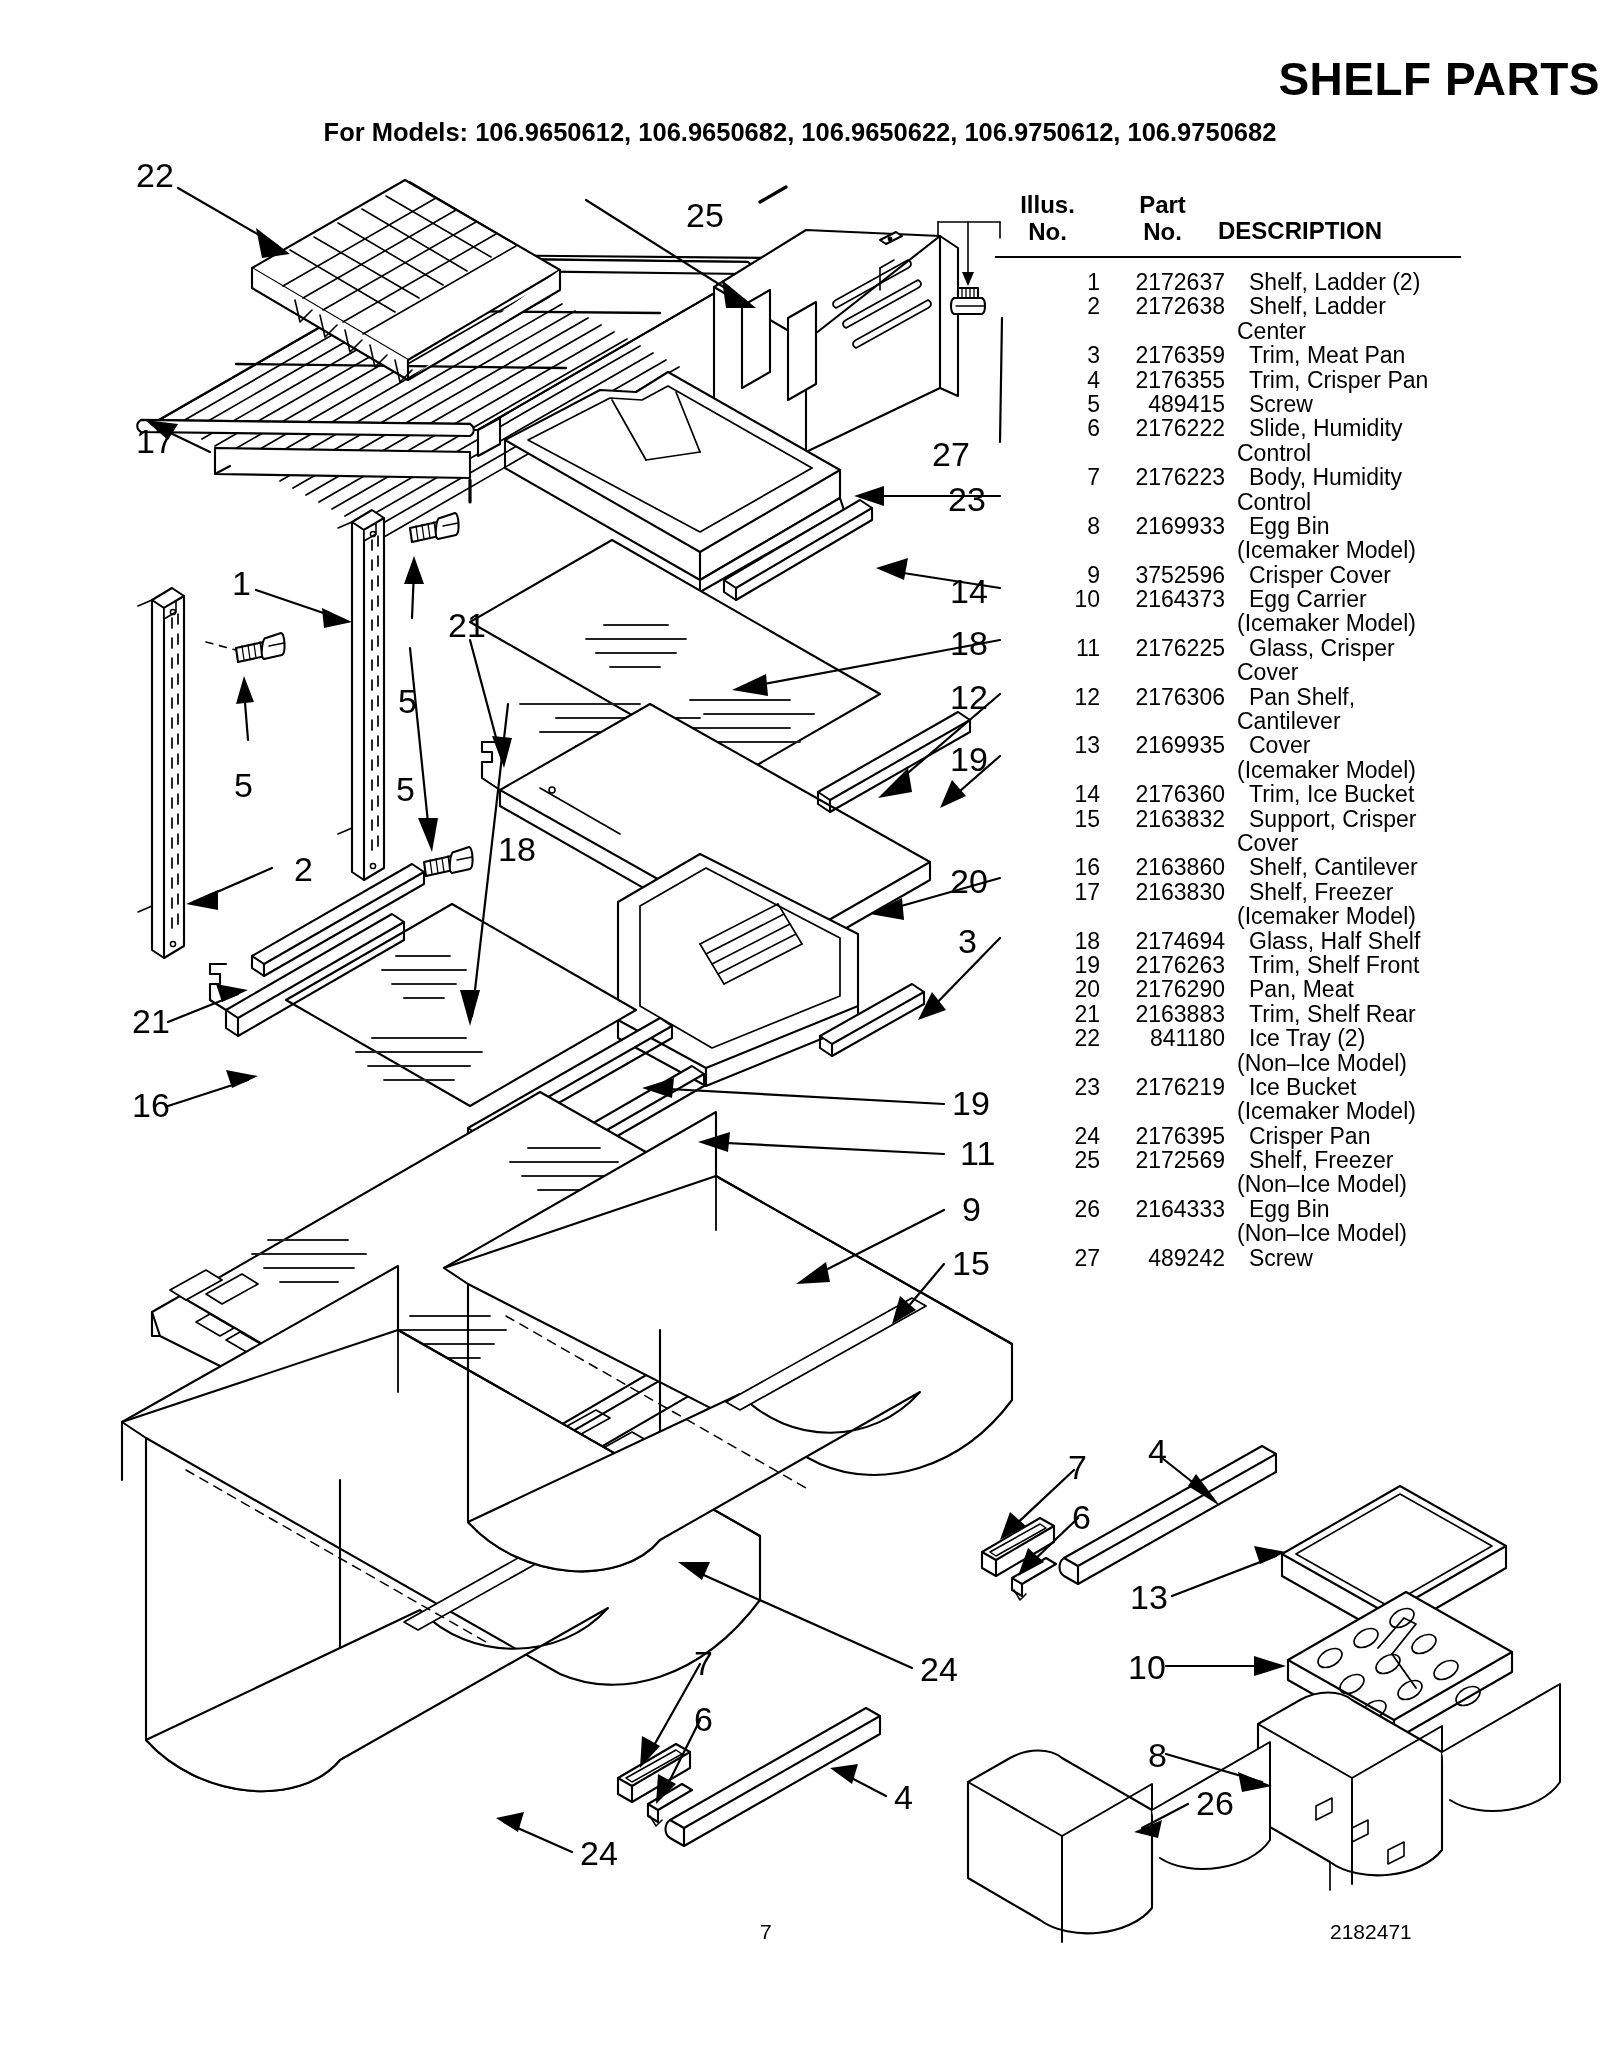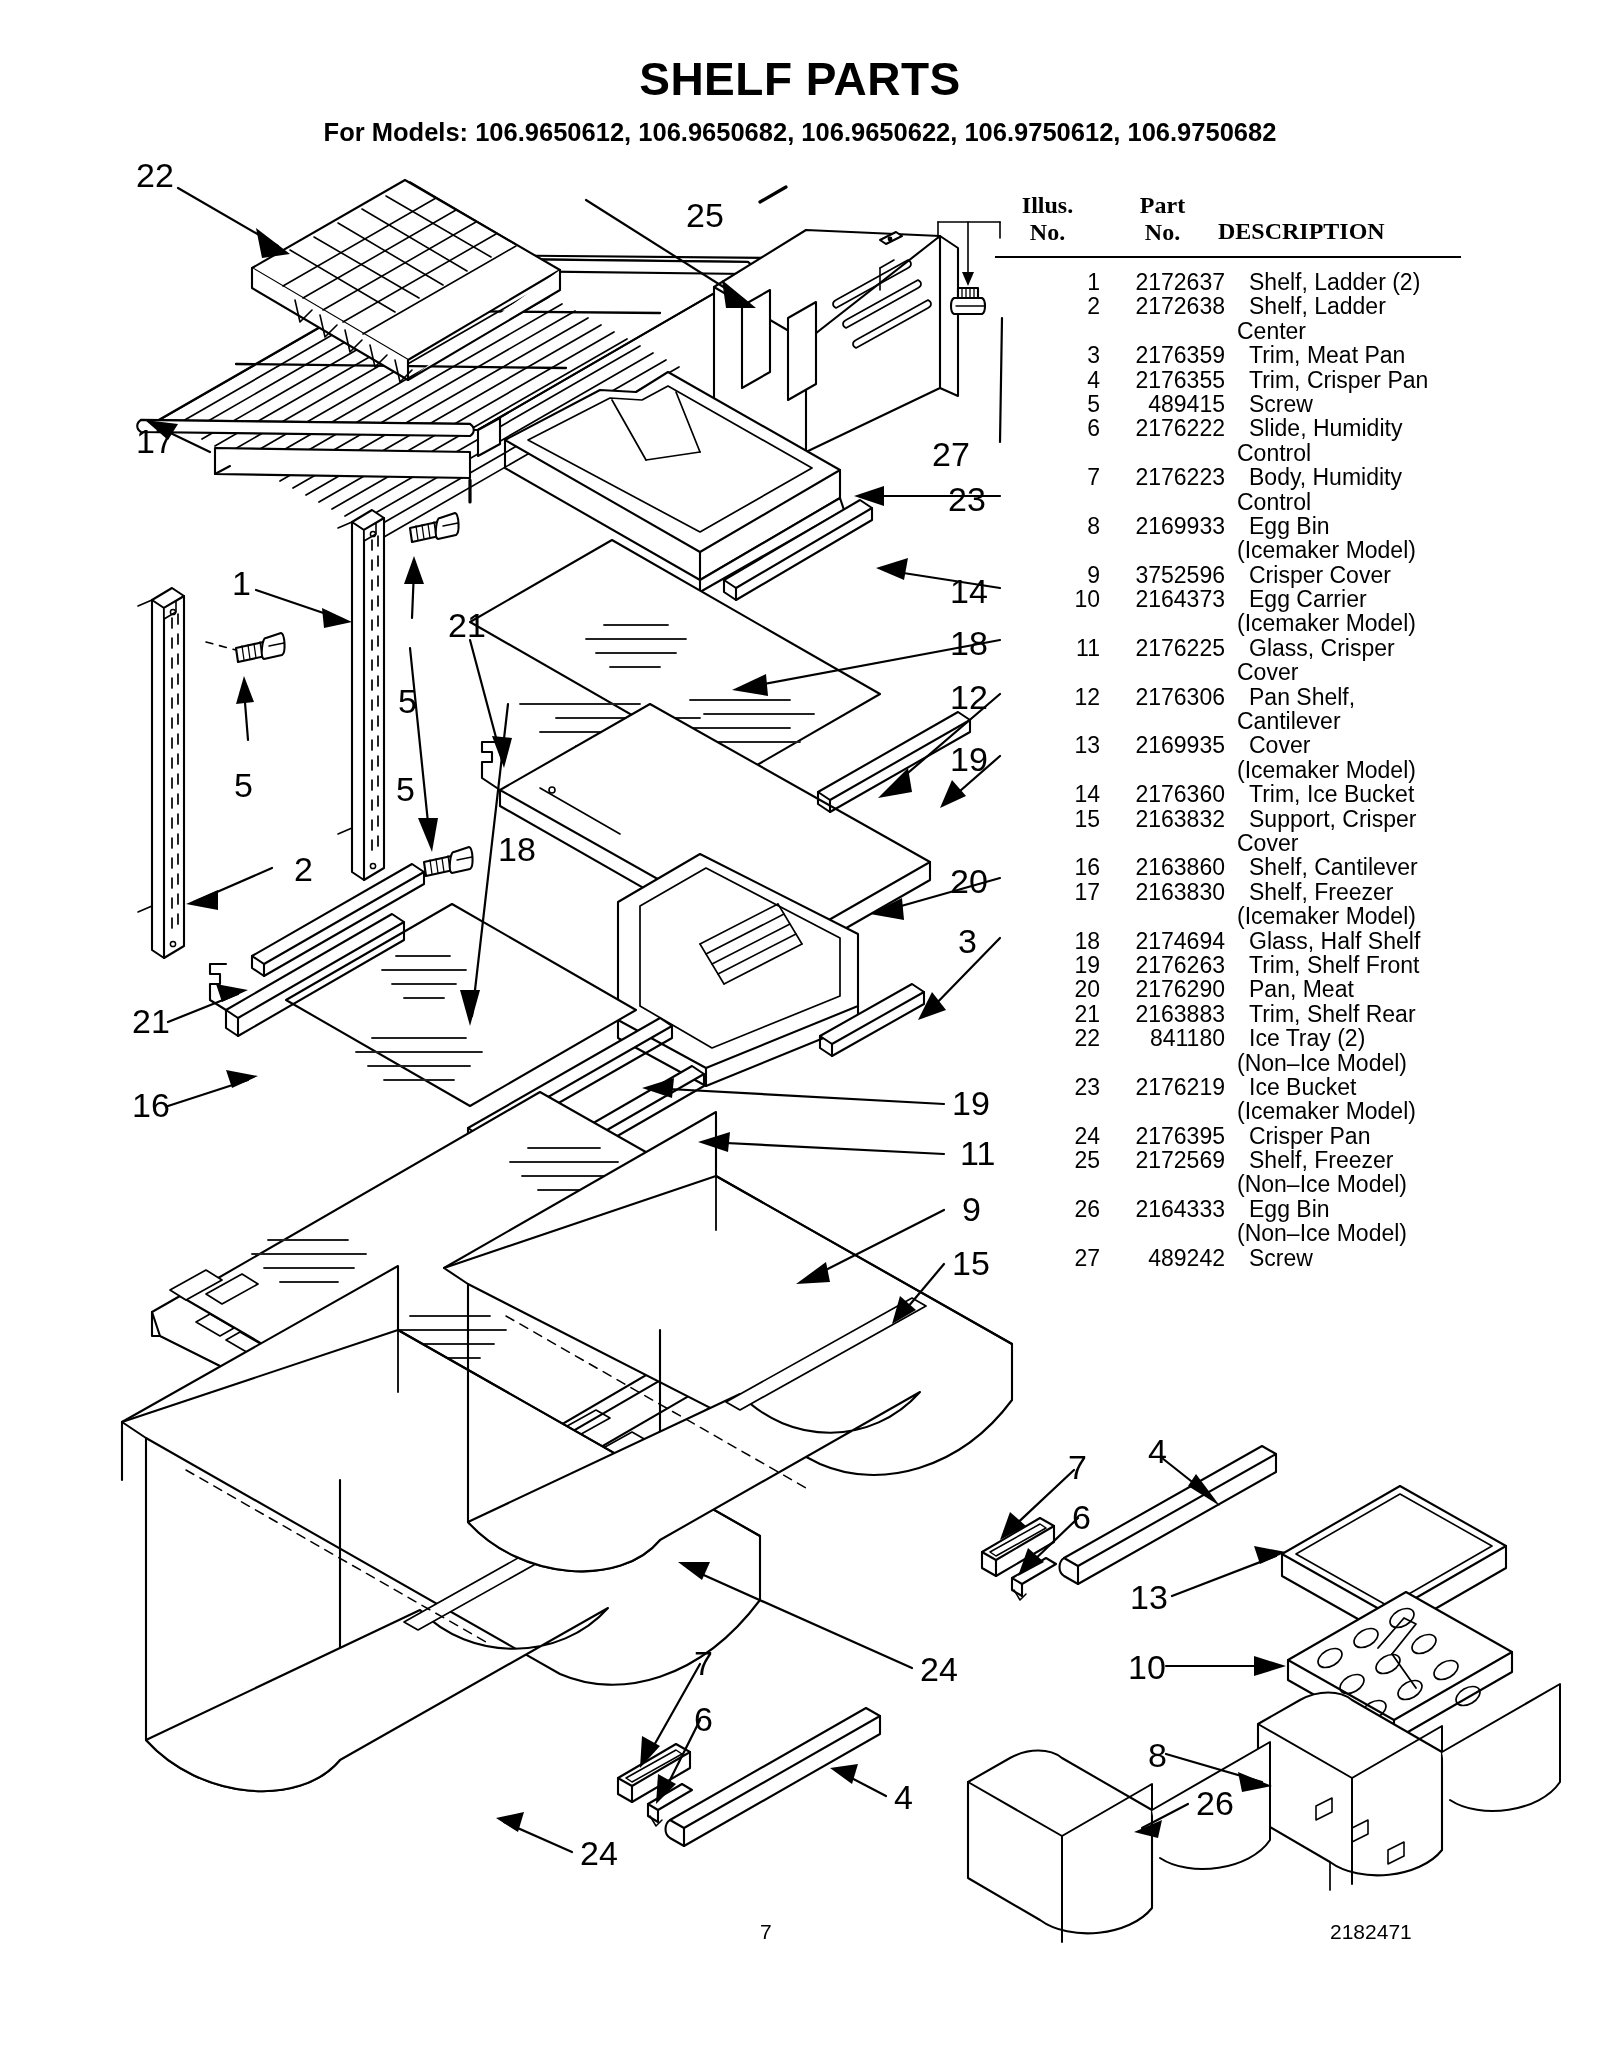--- a/index.html
+++ b/index.html
@@ -8,32 +8,33 @@
     width:1600px;height:2071px;position:relative;overflow:hidden;
     font-family:"Liberation Sans", sans-serif;color:#000;
   }
   #page{position:absolute;inset:0;}
 
   
   .hdr{position:absolute;left:0;top:0;width:1600px;text-align:center;}
   .hdr-title{
     font-size:46px;font-weight:bold;letter-spacing:.5px;line-height:1;
     margin-top:56px;
+    text-align:right;
   }
   .hdr-models{
     font-size:25.5px;font-weight:bold;line-height:1.12;margin-top:16px;
     white-space:nowrap;
   }
   .hdr-colors{
     font-size:25.5px;font-weight:bold;line-height:1.12;margin-top:2px;
     white-space:nowrap;
   }
   .hdr-colors span{display:inline-block;}
   #parts-table{position:absolute;left:995px;top:192px;width:470px;}
-  .pt-head{position:relative;height:62px;font-family:Liberation Serif, serif;}
+  .pt-head{position:relative;height:62px;}
   .pt-head .h{position:absolute;font-size:24px;font-weight:bold;line-height:1.12;}
   .pt-head .h-illus{left:0px;top:0px;width:105px;text-align:center;}
   .pt-head .h-part{left:110px;top:0px;width:115px;text-align:center;}
   .pt-head .h-desc{left:223px;top:26px;}
   .pt-rule{position:absolute;left:0px;top:64px;width:466px;
            border-top:2.5px solid #000;}
   .pt-body{position:absolute;left:0;top:78px;width:470px;}
   .pt-row{position:relative;min-height:24.4px;}
   .pt-row .c{position:absolute;font-size:23px;line-height:24.4px;white-space:nowrap;}
   .pt-row .c-illus{left:0px;width:105px;text-align:right;}

